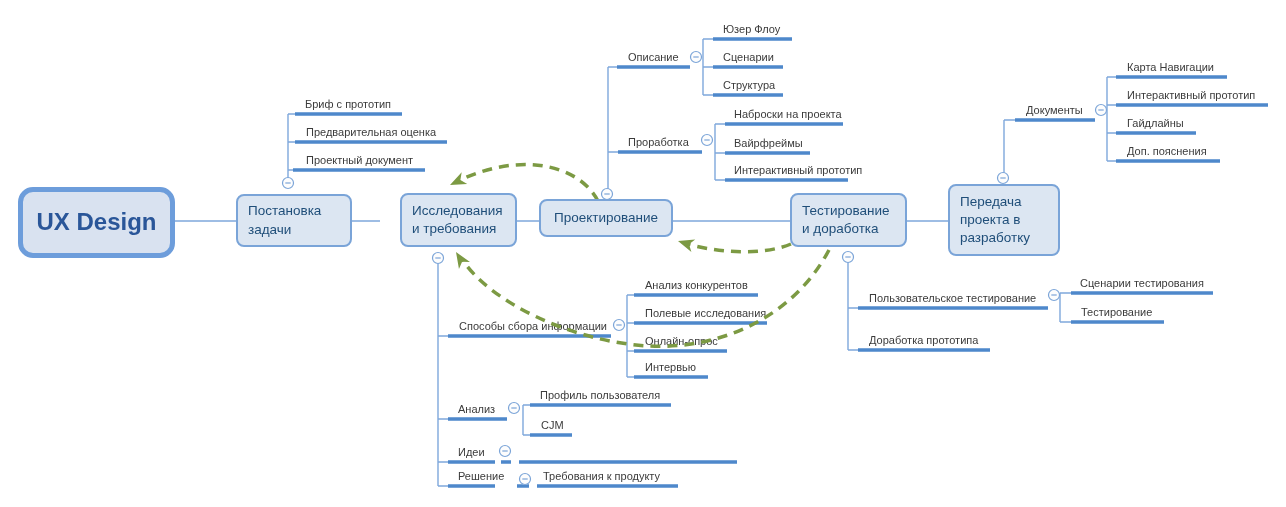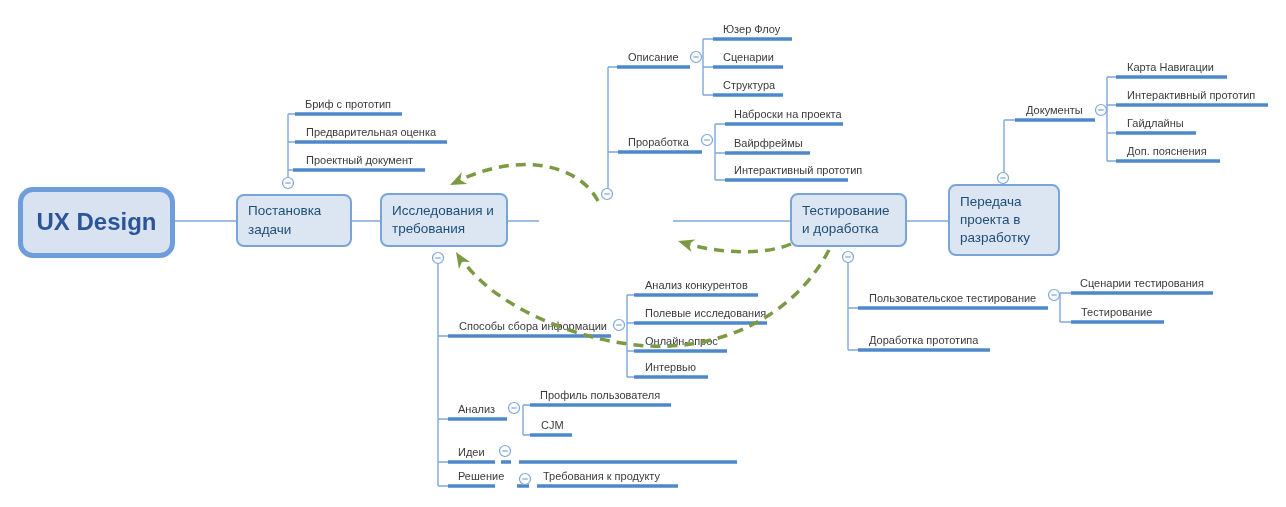--- a/index.html
+++ b/index.html
@@ -164,20 +164,21 @@
     <g class="toggle" transform="translate(1054,295)">
         <circle r="5.5"></circle>
         <path d="M-2.7 0H2.7"></path>
       </g>
   </svg>
 
   <div class="node root" style="left:18px;top:187px;width:157px;height:71px">UX Design</div>
 
   <div class="node" style="left:236px;top:194px;width:116px;height:53px">Постановка задачи</div>
 
-  <div class="node" style="left:380px;top:193px;width:128px;height:54px">Исследования и требования</div>
+  <div class="node" style="left:400px;top:193px;width:117px;height:54px">Исследования и требования</div>
 
+  <div class="node center" style="left:539px;top:199px;width:134px;height:38px">Проектирование</div>
 
   <div class="node" style="left:790px;top:193px;width:117px;height:54px">Тестирование и доработка</div>
 
   <div class="node" style="left:948px;top:184px;width:112px;height:72px">Передача проекта в разработку</div>
 
 </div>
 
 </body></html>

